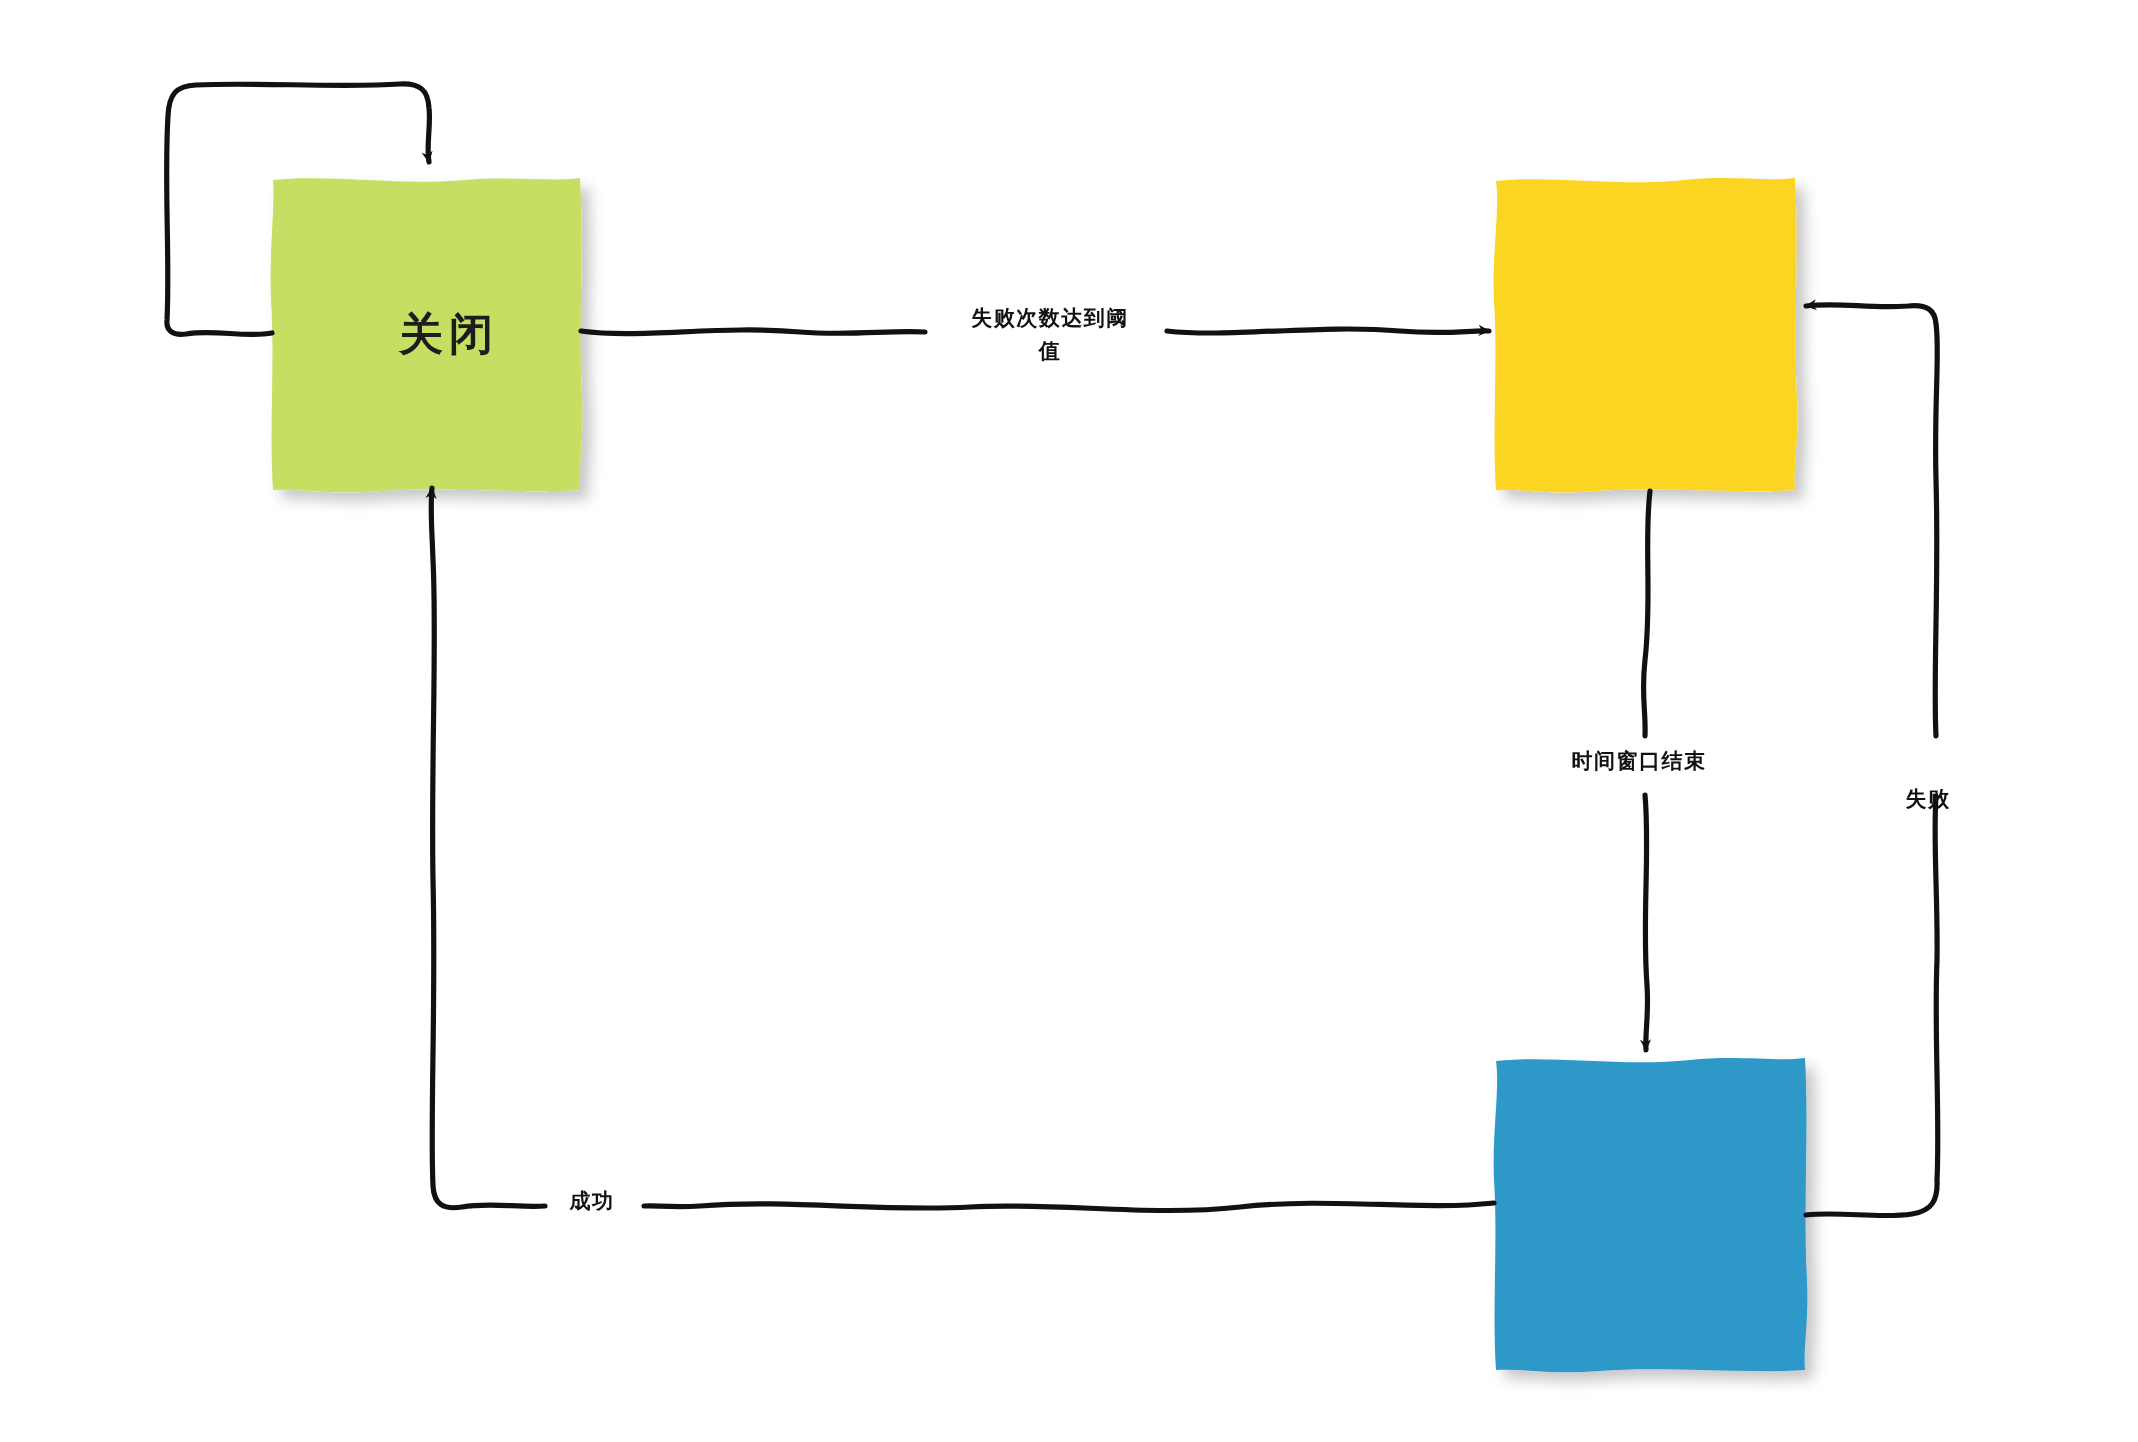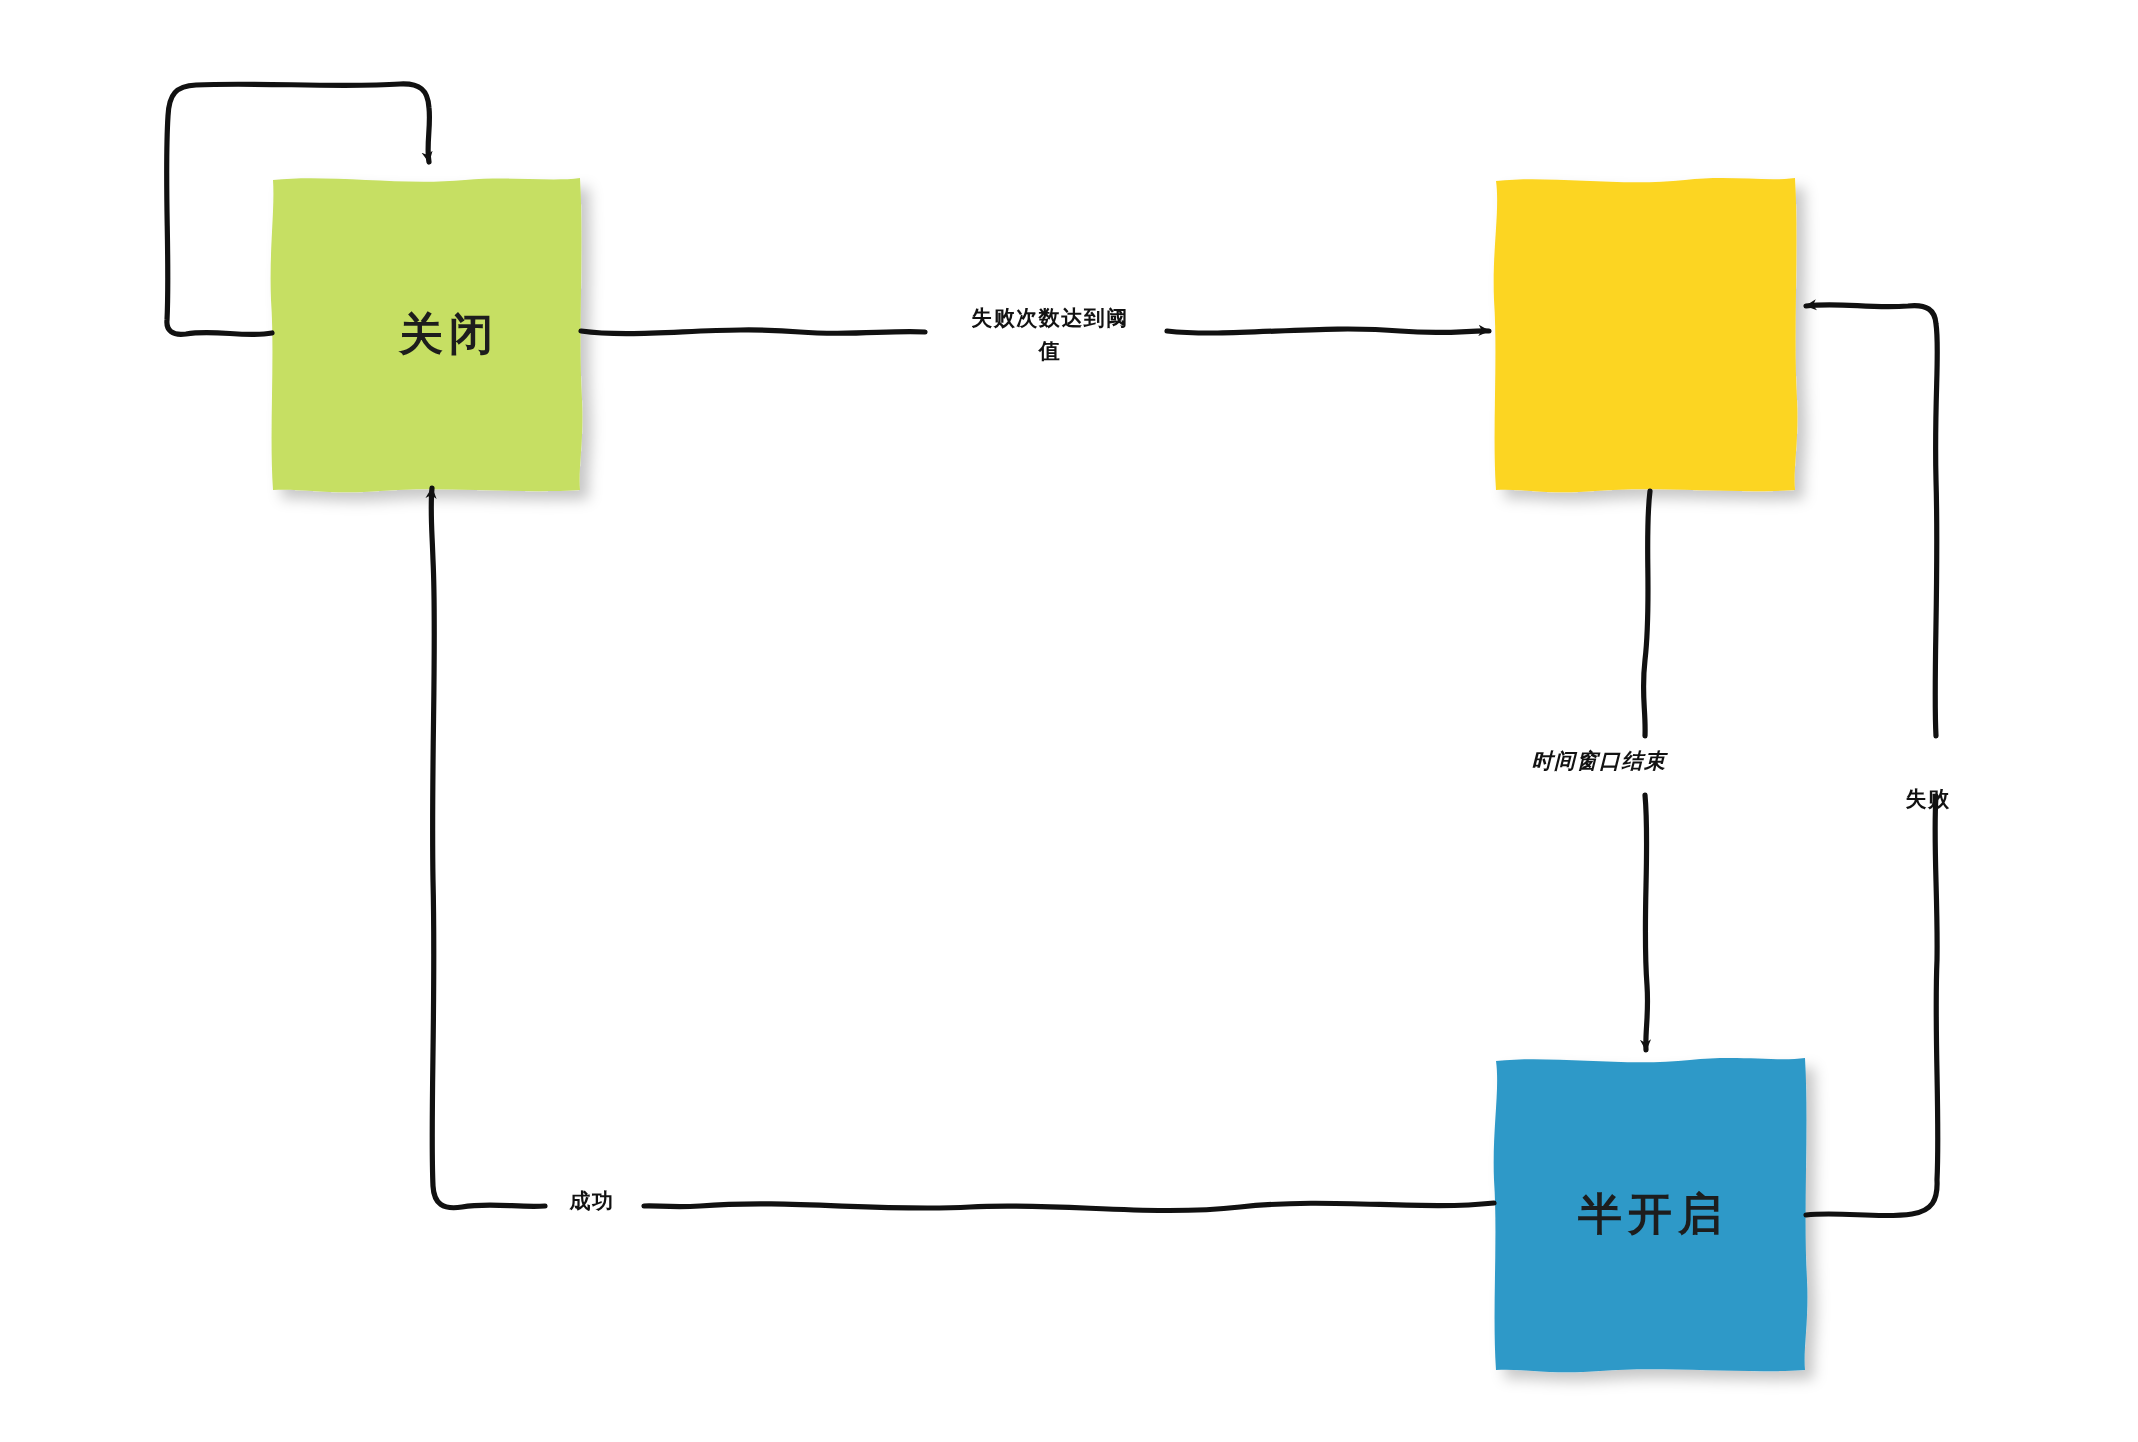--- a/index.html
+++ b/index.html
@@ -156,25 +156,24 @@
                C 443 1210, 434 1204, 433 1186
                C 430 1120, 436 1000, 433 880
                C 431 760, 437 640, 433 560
                C 432 530, 430 510, 432 488" fill="none" stroke="#111111" stroke-width="5.2" stroke-linecap="round" stroke-linejoin="round" marker-end="url(#arrowHead)"></path>
     </g>
   </svg>
 
   <div class="node-label" style="left:272px; top:178px; width:308px; height:312px;padding-left:20px;">关闭</div>
 
 
-  <div class="node-label" style="left:1495px; top:1058px; width:310px; height:312px;">半开启</div>
 
 
   <div class="edge-label" style="left:935px; top:302px; width:230px;">失败次数达到阈
 值</div>
 
-  <div class="edge-label single" style="left:1504px; top:745px; width:190px;font-style:italic;">时间窗口结束</div>
+  <div class="edge-label single" style="left:1544px; top:745px; width:190px;">时间窗口结束</div>
 
   <div class="edge-label single" style="left:1893px; top:783px; width:70px;">失败</div>
 
   <div class="edge-label single" style="left:557px; top:1185px; width:70px;">成功</div>
 
 </div>
 
 </body></html>

